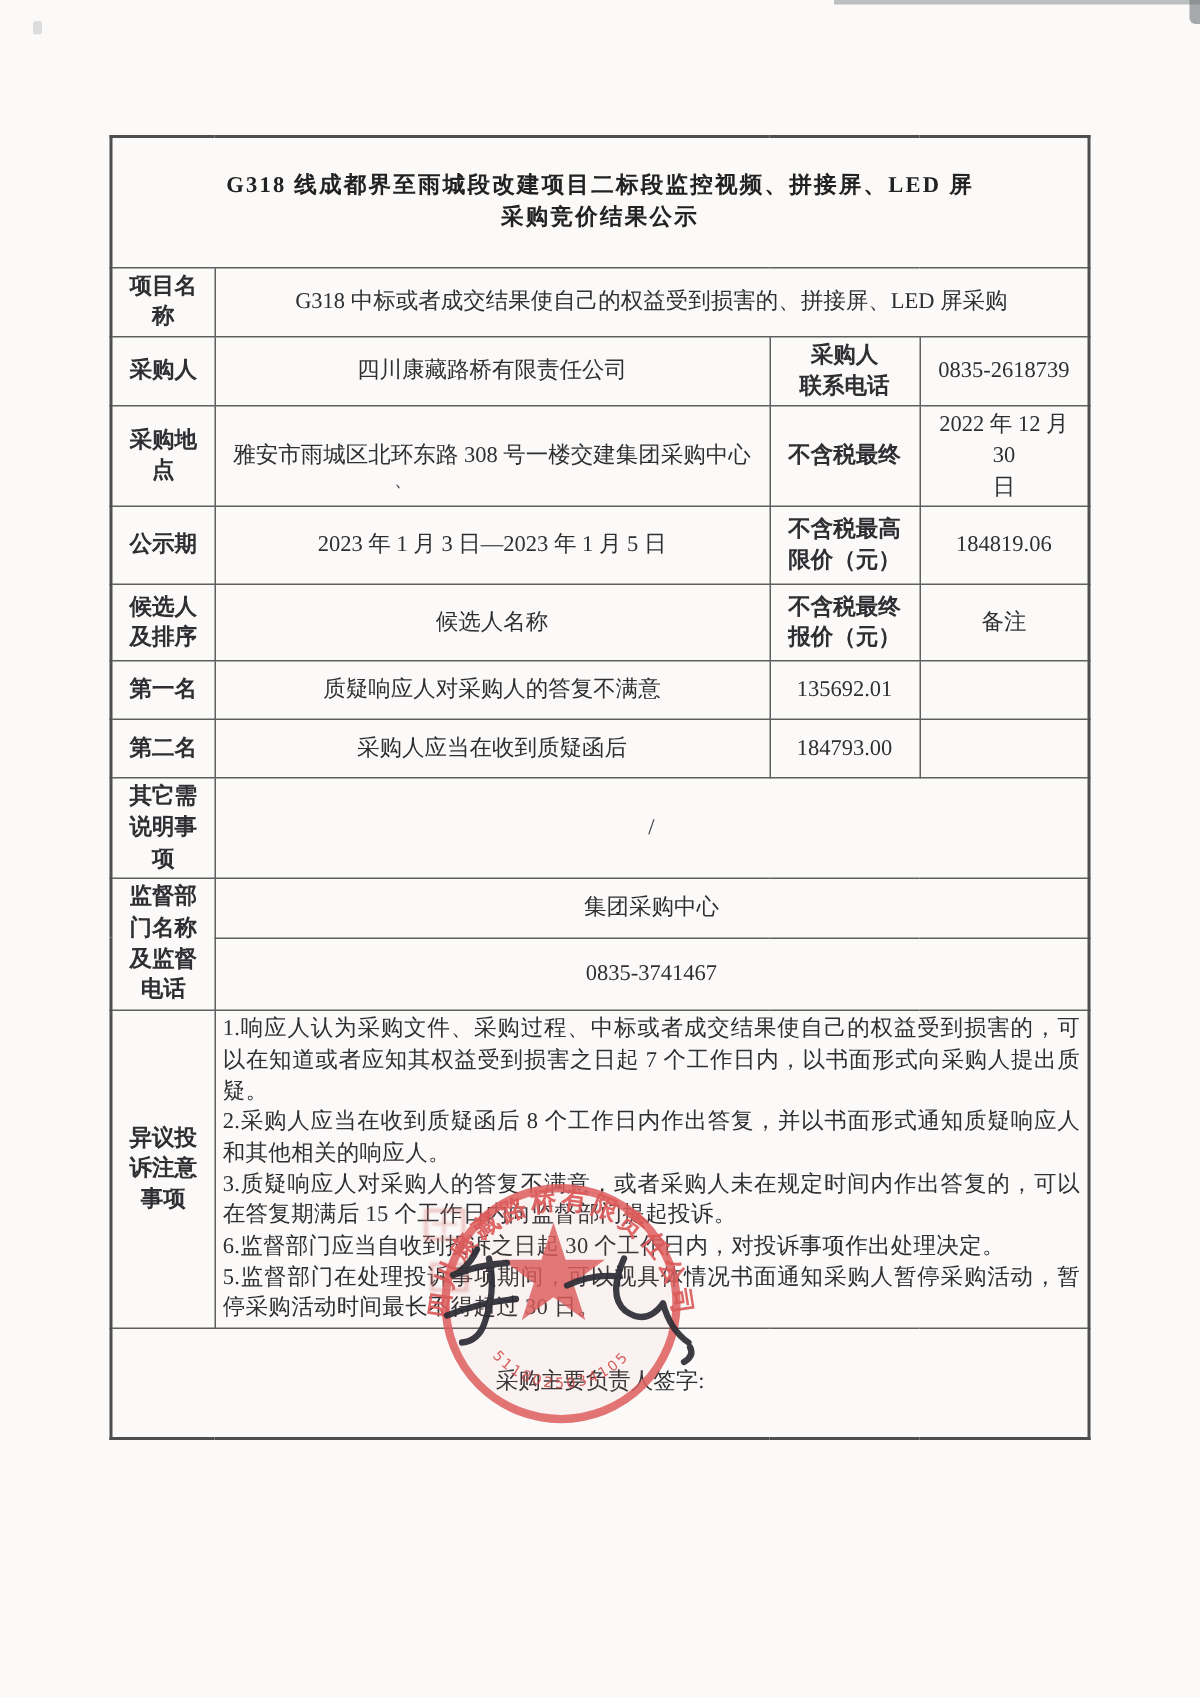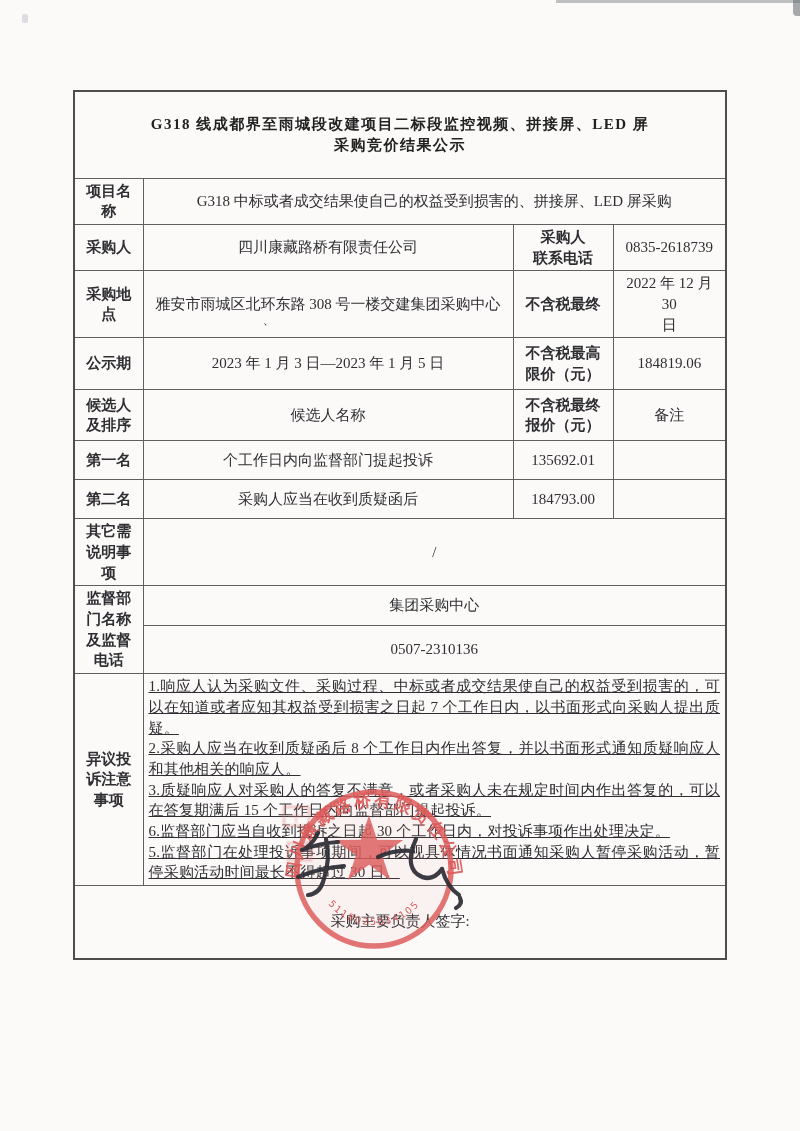--- a/index.html
+++ b/index.html
@@ -33,21 +33,21 @@
     font-size:19px; font-weight:700; letter-spacing:1.5px;
     line-height:41px; padding-top:4px;
     color:#222;
   }
   td.lbl{white-space:pre-line; padding:2px 4px;font-weight:bold;}
   td.pre{white-space:pre-line;}
   td.num{font-size:14.5px; white-space:nowrap; padding:2px 2px;}
   td.obj{
     text-align:left; vertical-align:top;
     padding:7px 9px 4px 11px;
-    font-size:15px; line-height:21.6px; letter-spacing:0.2px;text-decoration:underline;
+    font-size:15px; line-height:21.6px; letter-spacing:0.2px;
   }
   td.obj p{margin:0; text-align:justify;}
   td.sign-cell{
     text-align:left; vertical-align:top;
     padding:11px 0 0 9px; font-size:15.5px;
   }
   .loc-wrap{position:relative;}
   .stray{position:absolute; left:114px; top:17px; font-size:13px; color:#3a3a40;}
 
   .stamp-layer{position:absolute; left:274px; top:769px; width:200px; height:200px; pointer-events:none;}
@@ -117,21 +117,21 @@
       <td class="lbl">候选人
 及排序</td>
       <td>候选人名称</td>
       <td class="lbl">不含税最终
 报价（元）</td>
       <td>备注</td>
     </tr>
 
     <tr style="height:39px">
       <td class="lbl">第一名</td>
-      <td>个工作日内向监督部门提起投诉</td>
+      <td>质疑响应人对采购人的答复不满意</td>
       <td class="num">135692.01</td>
       <td></td>
     </tr>
 
     <tr style="height:39px">
       <td class="lbl">第二名</td>
       <td>采购人应当在收到质疑函后</td>
       <td class="num">184793.00</td>
       <td></td>
     </tr>
@@ -144,21 +144,21 @@
     </tr>
 
     <tr style="height:38px">
       <td class="lbl" rowspan="2">监督部
 门名称
 及监督
 电话</td>
       <td colspan="3">集团采购中心</td>
     </tr>
     <tr style="height:47px">
-      <td colspan="3" class="num">0507-2310136</td>
+      <td colspan="3" class="num">0835-3741467</td>
     </tr>
 
     <tr style="height:197px">
       <td class="lbl">异议投
 诉注意
 事项</td>
       <td colspan="3" class="obj">
         <p>1.响应人认为采购文件、采购过程、中标或者成交结果使自己的权益受到损害的，可以在知道或者应知其权益受到损害之日起 7 个工作日内，以书面形式向采购人提出质疑。</p>
         <p>2.采购人应当在收到质疑函后 8 个工作日内作出答复，并以书面形式通知质疑响应人和其他相关的响应人。</p>
         <p>3.质疑响应人对采购人的答复不满意，或者采购人未在规定时间内作出答复的，可以在答复期满后 15 个工作日内向监督部门提起投诉。</p>

